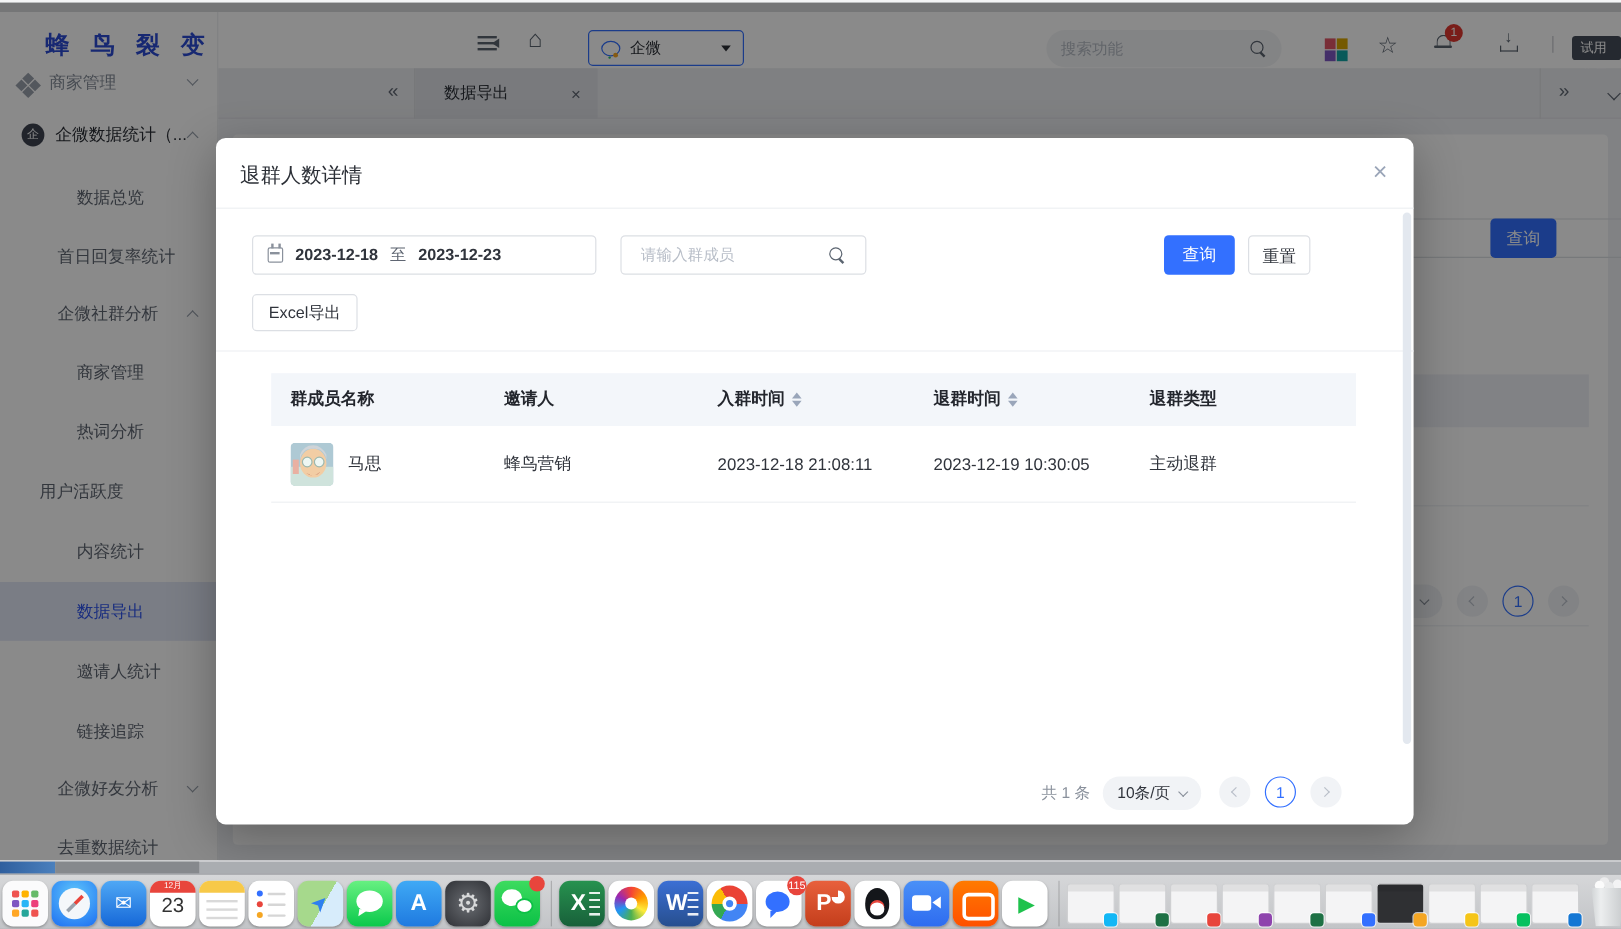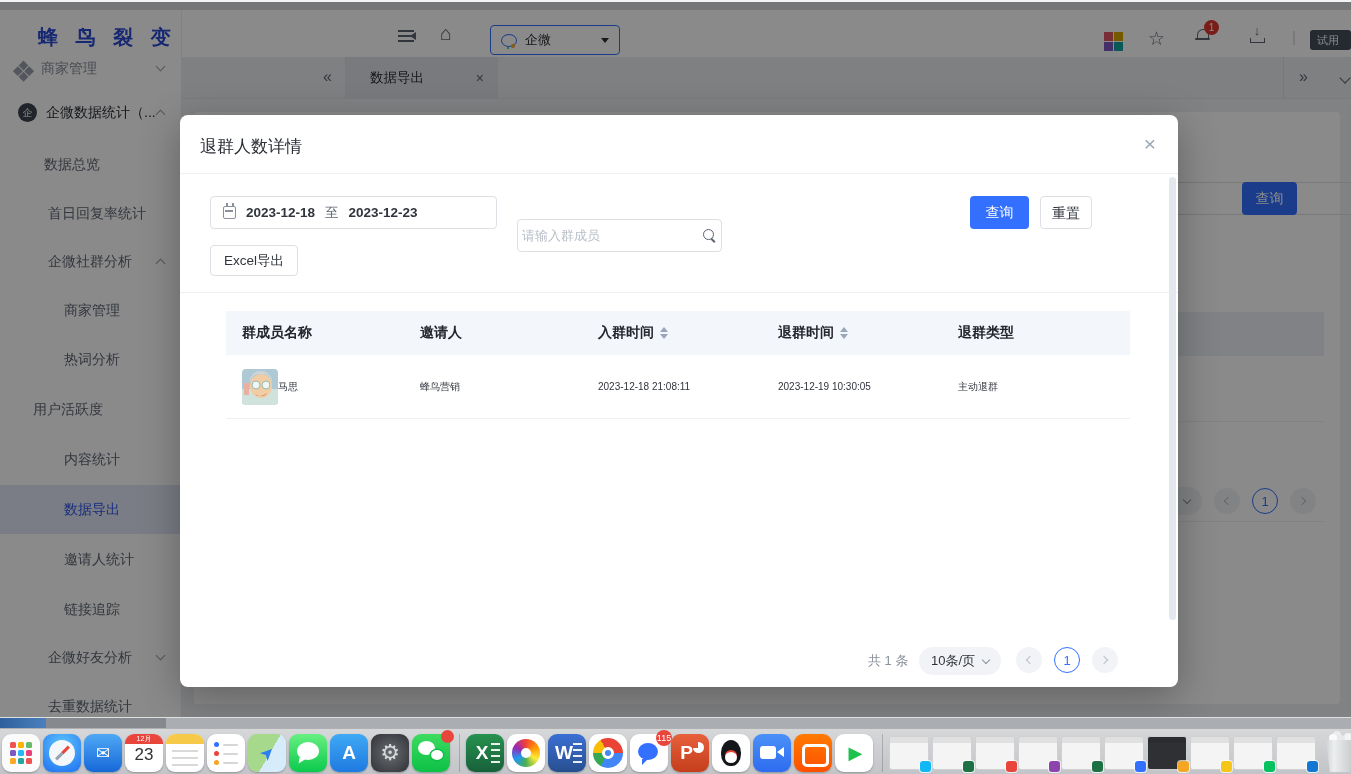--- a/index.html
+++ b/index.html
@@ -85,37 +85,37 @@
   .modal { position:absolute; left:180px; top:115px; width:998px; height:572px; background:#fff; border-radius:8px; box-shadow:0 10px 40px rgba(0,0,0,.3); z-index:20; }
   .modal-title { position:absolute; left:20px; top:20px; font-size:17px; font-weight:normal; color:#2b2f36; }
   .modal-close { position:absolute; right:14px; top:16px; width:28px; height:28px; font-size:21px; color:#9aa5b8; text-align:center; line-height:26px; }
   .modal-hdiv { position:absolute; left:0; top:58px; width:998px; height:1px; background:#eef0f3; }
   .m-ctrl { position:absolute; top:81px; height:33px; border:1px solid #dcdfe4; border-radius:4px; background:#fff; display:flex; align-items:center; }
   .daterange { left:30px; width:287px; padding:0 12px; gap:10px; font-size:13.5px; font-weight:bold; color:#30343c; }
   .cal-ic { position:relative; width:13px; height:13px; border:1.5px solid #8a919c; border-radius:2px; flex:0 0 auto; }
   .cal-ic::before { content:""; position:absolute; left:2px; top:-4px; width:1.5px; height:4px; background:#8a919c; box-shadow:6px 0 0 #8a919c; }
   .cal-ic::after { content:""; position:absolute; left:1px; top:3px; width:8px; height:1.5px; background:#8a919c; }
   .date-sep { font-weight:normal; color:#5f6672; }
-  .m-input { padding:0 4px;margin-top:23px; }
+  .m-input { padding:0 16px; }
   .m-input input { border:none; outline:none; background:transparent; font-size:13px; width:100%; font-family:inherit; color:#333; }
   .m-input input::placeholder { color:#b8bec8; }
   .m-input .mag { flex:0 0 auto; }
   .inp-member { left:337px; width:205px; }
   .inp-memberid { left:557px; width:229px; }
   .btn { position:absolute; top:81px; height:33px; border-radius:4px; font-size:14px; text-align:center; line-height:33px; }
   .btn-query { left:790px; width:59px; background:#3370ff; color:#fff; }
   .btn-reset { left:860px; width:52px; background:#fff; border:1px solid #dcdfe4; color:#30343c; }
   .btn-export { position:absolute; left:30px; top:130px; width:88px; height:31px; background:#fff; border:1px solid #dcdfe4; border-radius:4px; font-size:13.5px; color:#30343c; text-align:center; line-height:29px; }
   .m-bdiv { position:absolute; left:0; top:177px; width:998px; height:1px; background:#eef0f3; }
   .watermark { position:absolute; left:360px; top:163px; font-size:54px; font-weight:bold; color:#8f8f8f; opacity:.78; letter-spacing:2px; z-index:5; pointer-events:none; white-space:nowrap; }
   .m-table { position:absolute; left:46px; top:196px; width:904px; }
   .m-thead { display:flex; height:44px; background:#f3f6fa; align-items:center; }
   .m-th { font-size:14px; font-weight:bold; color:#23262d; padding-left:16px; display:flex; align-items:center; gap:6px; }
   .m-row { display:flex; height:64px; align-items:center; border-bottom:1px solid #eef0f3; }
-  .m-td { font-size:10px; color:#30343c; padding-left:16px; display:flex; align-items:center; }
+  .m-td { font-size:14px; color:#30343c; padding-left:16px; display:flex; align-items:center; gap:12px; }
   .c1 { width:178px; } .c2 { width:178px; } .c3 { width:180px; } .c4 { width:180px; } .c5 { width:188px; }
   .sorter { display:flex; flex-direction:column; gap:2px; }
   .sorter i { display:block; width:0; height:0; border-left:4px solid transparent; border-right:4px solid transparent; }
   .sorter .s-up { border-bottom:5px solid #9aa6ba; }
   .sorter .s-dn { border-top:5px solid #9aa6ba; }
   .avatar { width:36px; height:36px; border-radius:4px; flex:0 0 auto; overflow:hidden; }
   .m-footer { position:absolute; left:0; top:531px; width:998px; height:30px; }
   .m-total { position:absolute; left:688px; top:6px; font-size:13px; color:#8a919c; }
   .m-pill { position:absolute; left:739px; top:1px; height:28px; background:#f1f3f6; border-radius:14px; padding:0 12px; font-size:13px; color:#30343c; display:flex; align-items:center; gap:8px; }
   .m-prev { position:absolute; left:836px; top:1px; }
@@ -212,21 +212,21 @@
           <div class="side-item muted" style="top: 34px; padding-left: 22px;">
             <span class="diamond-ic"></span>
             <span>商家管理</span>
             <span class="chev down"></span>
           </div>
           <div class="side-item strong" style="top: 78px; padding-left: 18px;">
             <span class="qi-ic">企</span>
             <span>企微数据统计（...</span>
             <span class="chev up"></span>
           </div>
-          <div class="side-item" style="top: 130px; padding-left: 44px;">
+          <div class="side-item" style="top: 130px; padding-left: 64px;">
             <span>数据总览</span>
           </div>
           <div class="side-item" style="top: 179px; padding-left: 48px;">
             <span>首日回复率统计</span>
           </div>
           <div class="side-item" style="top: 227px; padding-left: 48px;">
             <span>企微社群分析</span>
             <span class="chev up"></span>
           </div>
           <div class="side-item" style="top: 276px; padding-left: 64px;">
@@ -260,20 +260,24 @@
         </div>
     </div>
 
     <div class="appheader">
       <div class="collapse-ic"></div>
       <div class="home-ic">⌂</div>
       <div class="ws-select">
         <span class="bub"></span>
         <span class="ws-label">企微</span>
         <span class="caret-down"></span>
+      </div>
+      <div class="hdr-search">
+        <input placeholder="搜索功能" style="">
+        <span class="mag"></span>
       </div>
       <div class="grid-ic"></div>
       <div class="star-ic">☆</div>
       <div class="bell-wrap">
         <span class="bell"></span>
         <span class="red-badge">1</span>
       </div>
       <div class="dl-ic">
         <span class="dl-arrow">↓</span>
         <span class="dl-tray"></span>

